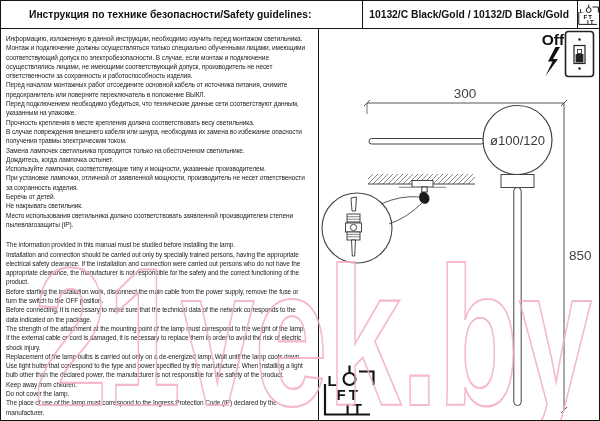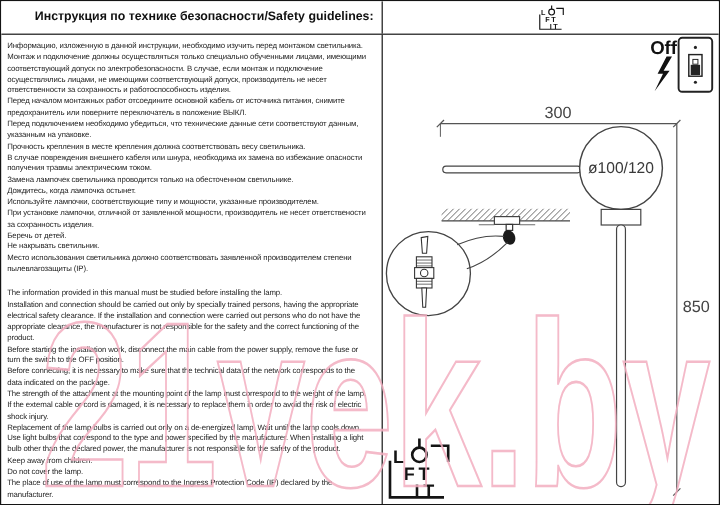--- a/index.html
+++ b/index.html
@@ -4,41 +4,42 @@
 <style>
   html,body{margin:0;padding:0;background:#e8e8e8;}
   .page{position:relative;width:600px;height:421px;background:#fff;
         font-family:"Liberation Sans",sans-serif;overflow:hidden;
         border:1px solid #141414;box-sizing:border-box;}
   
   .hdr{position:absolute;top:0;left:0;right:0;height:27px;display:flex;
        border-bottom:1px solid #161616;background:#fff;z-index:2;}
   .hdr-cell{box-sizing:border-box;display:flex;align-items:center;
             font-size:10.3px;font-weight:600;color:#111;padding:0 6px;white-space:nowrap;}
-  .hc1{width:318px;border-right:1px solid #161616;padding-left:28px;}
+  .hc1{width:382px;border-right:1px solid #161616;padding-left:28px;}
   .hc2{width:227px;border-right:1px solid #161616;}
   .hc3{flex:1;justify-content:center;padding:0;}
   
   .textcol{position:absolute;top:27px;left:0;width:318px;height:394px;
            box-sizing:border-box;border-right:1px solid #161616;
            padding:6px 9px 3px 5px;overflow:hidden;z-index:1;}
   .textcol p{margin:0;font-size:6.5px;line-height:9.3px;letter-spacing:-0.1px;color:#1c1c1c;}
   .en-block{margin-top:11px;}
   
   .drawing{position:absolute;top:27px;left:318px;width:282px;height:394px;z-index:1;}
   
   .wm{position:absolute;top:0;left:0;width:600px;height:421px;z-index:6;pointer-events:none;}
 </style>
 </head>
 <body>
 
 <div class="page">
 
   <div class="hdr">
     <div class="hdr-cell hc1">Инструкция по технике безопасности/Safety guidelines:</div>
+    <div class="hdr-cell hc2">10132/C Black/Gold / 10132/D Black/Gold</div>
     <div class="hdr-cell hc3">
       <svg width="21" height="21" viewBox="0 0 52 52">
         <g fill="none" stroke="#141414" stroke-width="2.4">
           <line x1="26.5" y1="1.5" x2="26.5" y2="9"></line>
           <circle cx="26.5" cy="15" r="6"></circle>
           <path d="M36 7.5 H50.5 V21"></path>
           <path d="M2 20 V50.5 H47"></path>
         </g>
         <g fill="#141414" font-family="Liberation Sans,sans-serif" font-weight="700" font-size="15">
           <text x="4.5" y="21.5">L</text>

